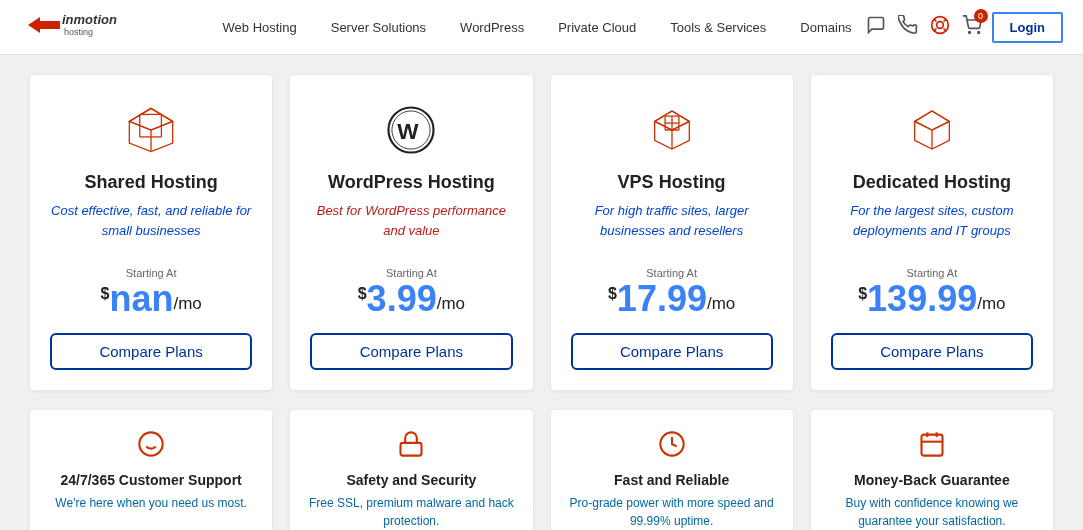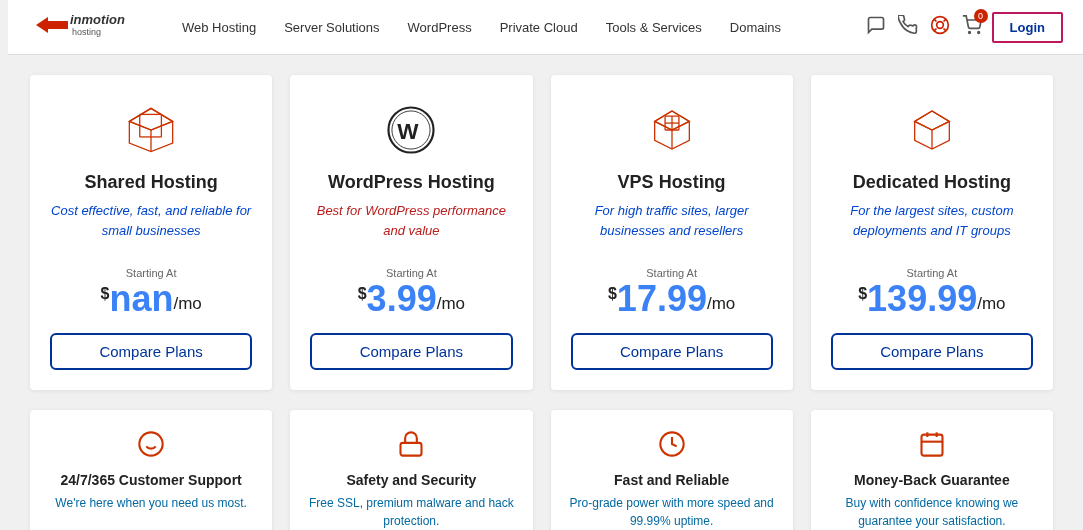--- a/index.html
+++ b/index.html
@@ -7,31 +7,31 @@
 
     
     nav {
       background: #fff;
       display: flex;
       align-items: center;
       padding: 8px 20px;
       height: 55px;
       border-bottom: 1px solid #ddd;
       gap: 0;
-      margin-left: 8px;
     }
     .nav-logo {
       margin-right: 30px;
       display: flex;
       align-items: center;
     }
     .nav-links {
       display: flex;
-      gap: 0;
+      gap: 6px;
       flex: 1;
+      justify-content: flex-end;
     }
     .nav-links a {
       text-decoration: none;
       color: #333;
       font-size: 13px;
       padding: 0 14px;
       height: 55px;
       display: flex;
       align-items: center;
     }
@@ -55,21 +55,21 @@
       color: #fff;
       border-radius: 50%;
       width: 14px;
       height: 14px;
       font-size: 9px;
       display: flex;
       align-items: center;
       justify-content: center;
     }
     .login-btn {
-      border: 2px solid #be185d;
+      border: 2px solid #3b82f6;
       color: #003399;
       background: #fff;
       padding: 6px 16px;
       font-size: 13px;
       cursor: pointer;
       font-weight: bold;
       border-radius: 2px;
     }
 
     

